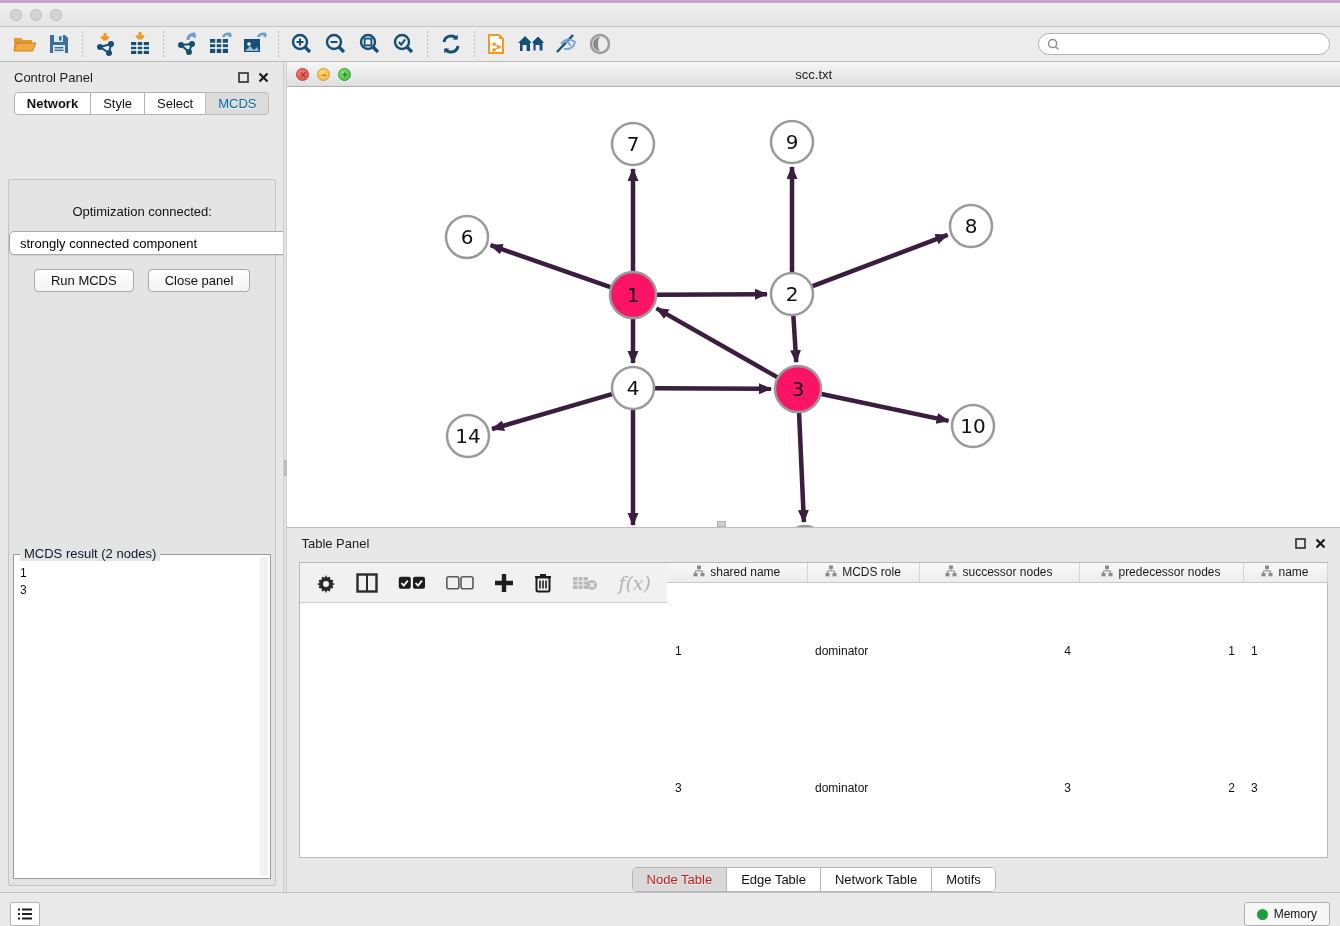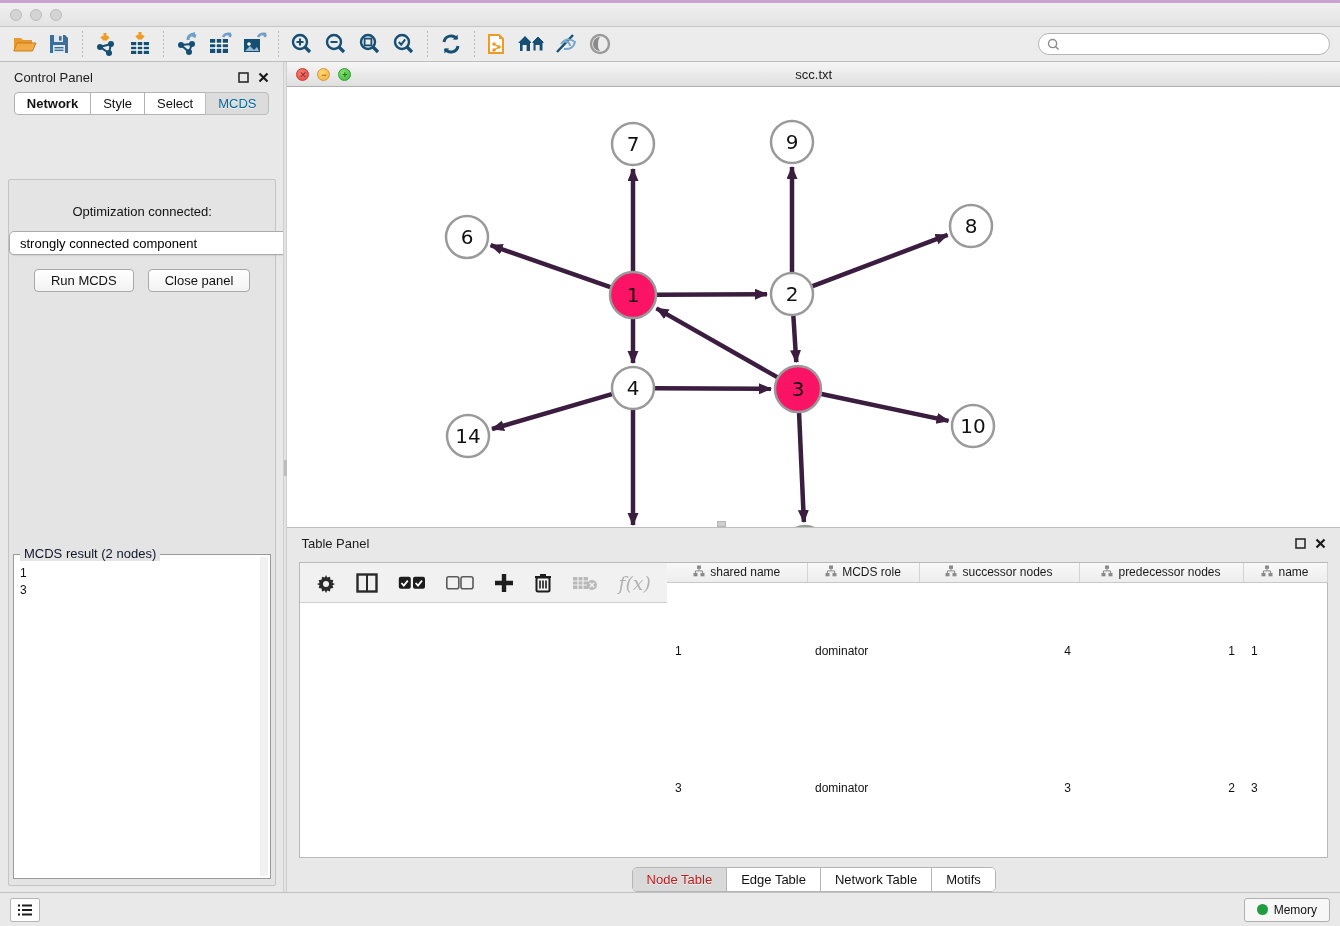--- a/index.html
+++ b/index.html
@@ -98,21 +98,21 @@
   .al-left { text-align:left; } .al-right { text-align:right; }
   .tp-tabs-row { display:flex; justify-content:center; margin-top:9px; }
   .seg { display:flex; border:1px solid #b4b4b4; border-radius:5px; overflow:hidden;
     background:#fff; }
   .seg-tab { font-size:13px; padding:4px 14px; border-left:1px solid #b4b4b4; color:#111; background:#fff;}
   .seg-tab:first-child { border-left:none; }
   .seg-tab.active { background:#d9d9d9; color:#b91c1c; text-shadow:0 1px 0 #f2f2f2; }
 
   
   .statusbar { height:34px; border-top:1px solid #c2c2c2; background:#e9e9e9;
-    display:flex; align-items:center; padding:0 10px; }
+    display:flex; align-items:flex-end; padding:0 10px; }
   .status-left-btn { width:30px; height:24px; border:1px solid #b5b5b5; background:#fdfdfd;
     border-radius:2px; display:flex; align-items:center; justify-content:center; }
   .memory-btn { margin-left:auto; display:flex; align-items:center; gap:6px;
     border:1px solid #b0b0b0; background:#f7f7f7; border-radius:3px; padding:4px 12px;
     font-size:12px; color:#111; }
   .memory-dot { width:11px; height:11px; border-radius:50%; background:#1f9d40; }
 </style>
 </head>
 <body>
 

